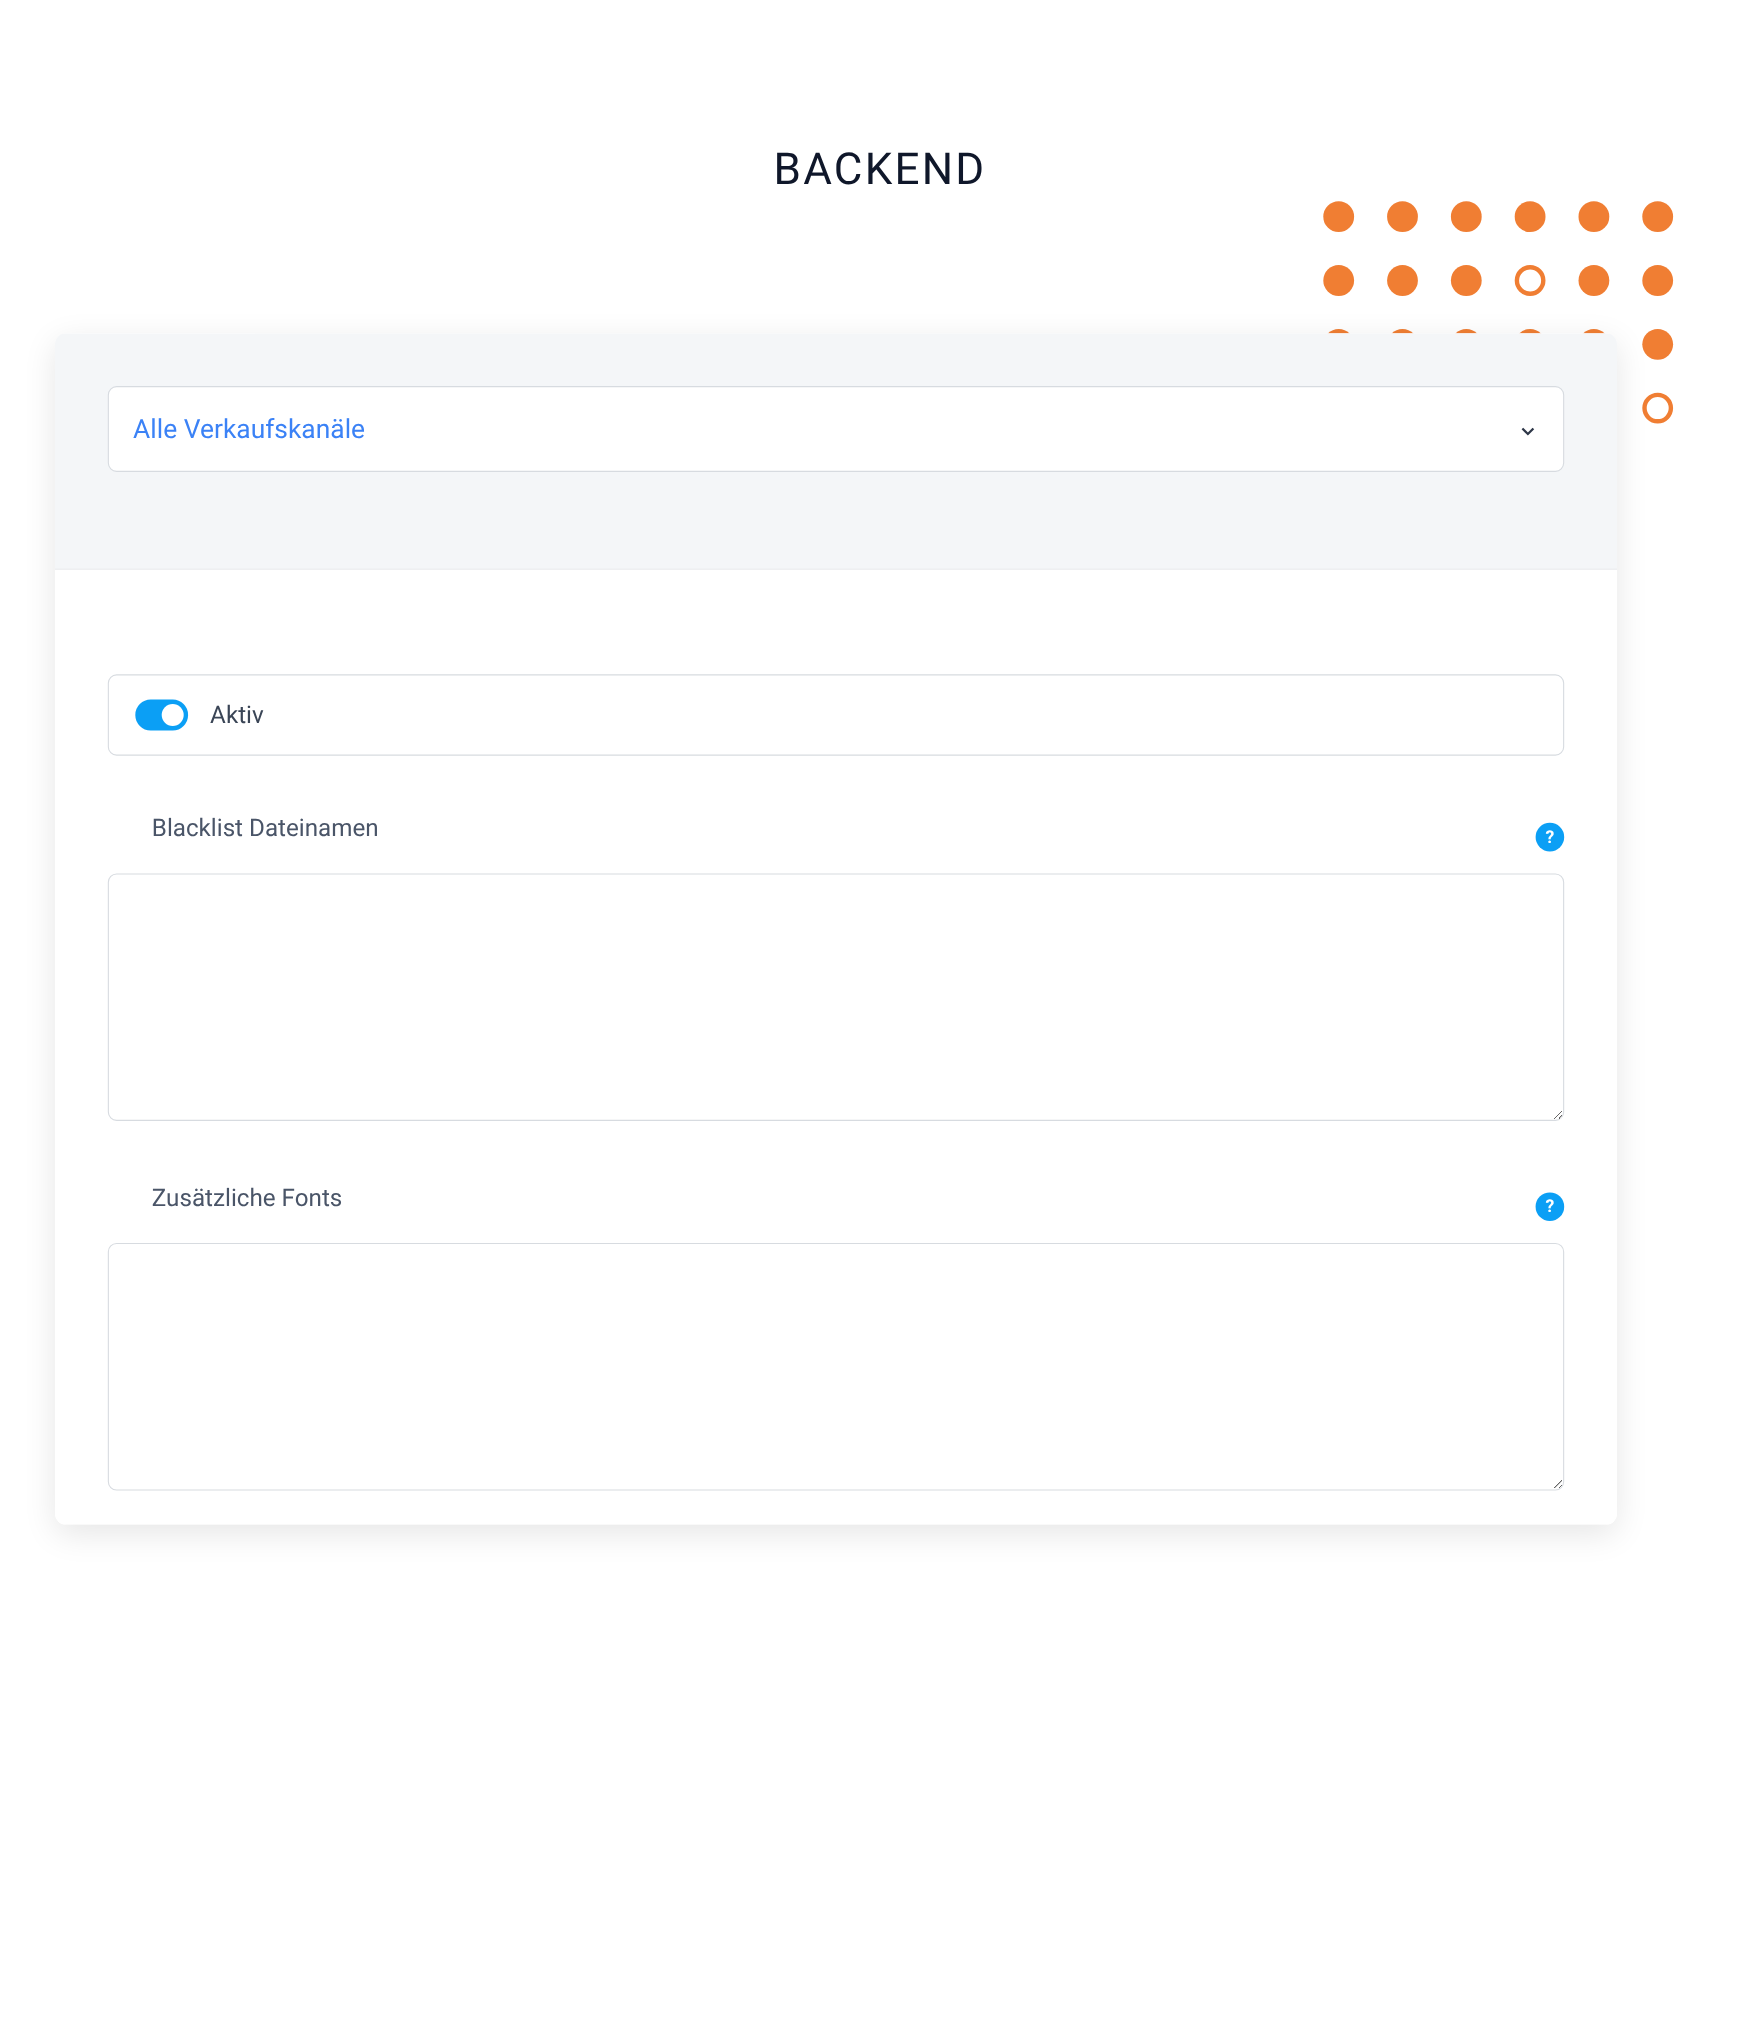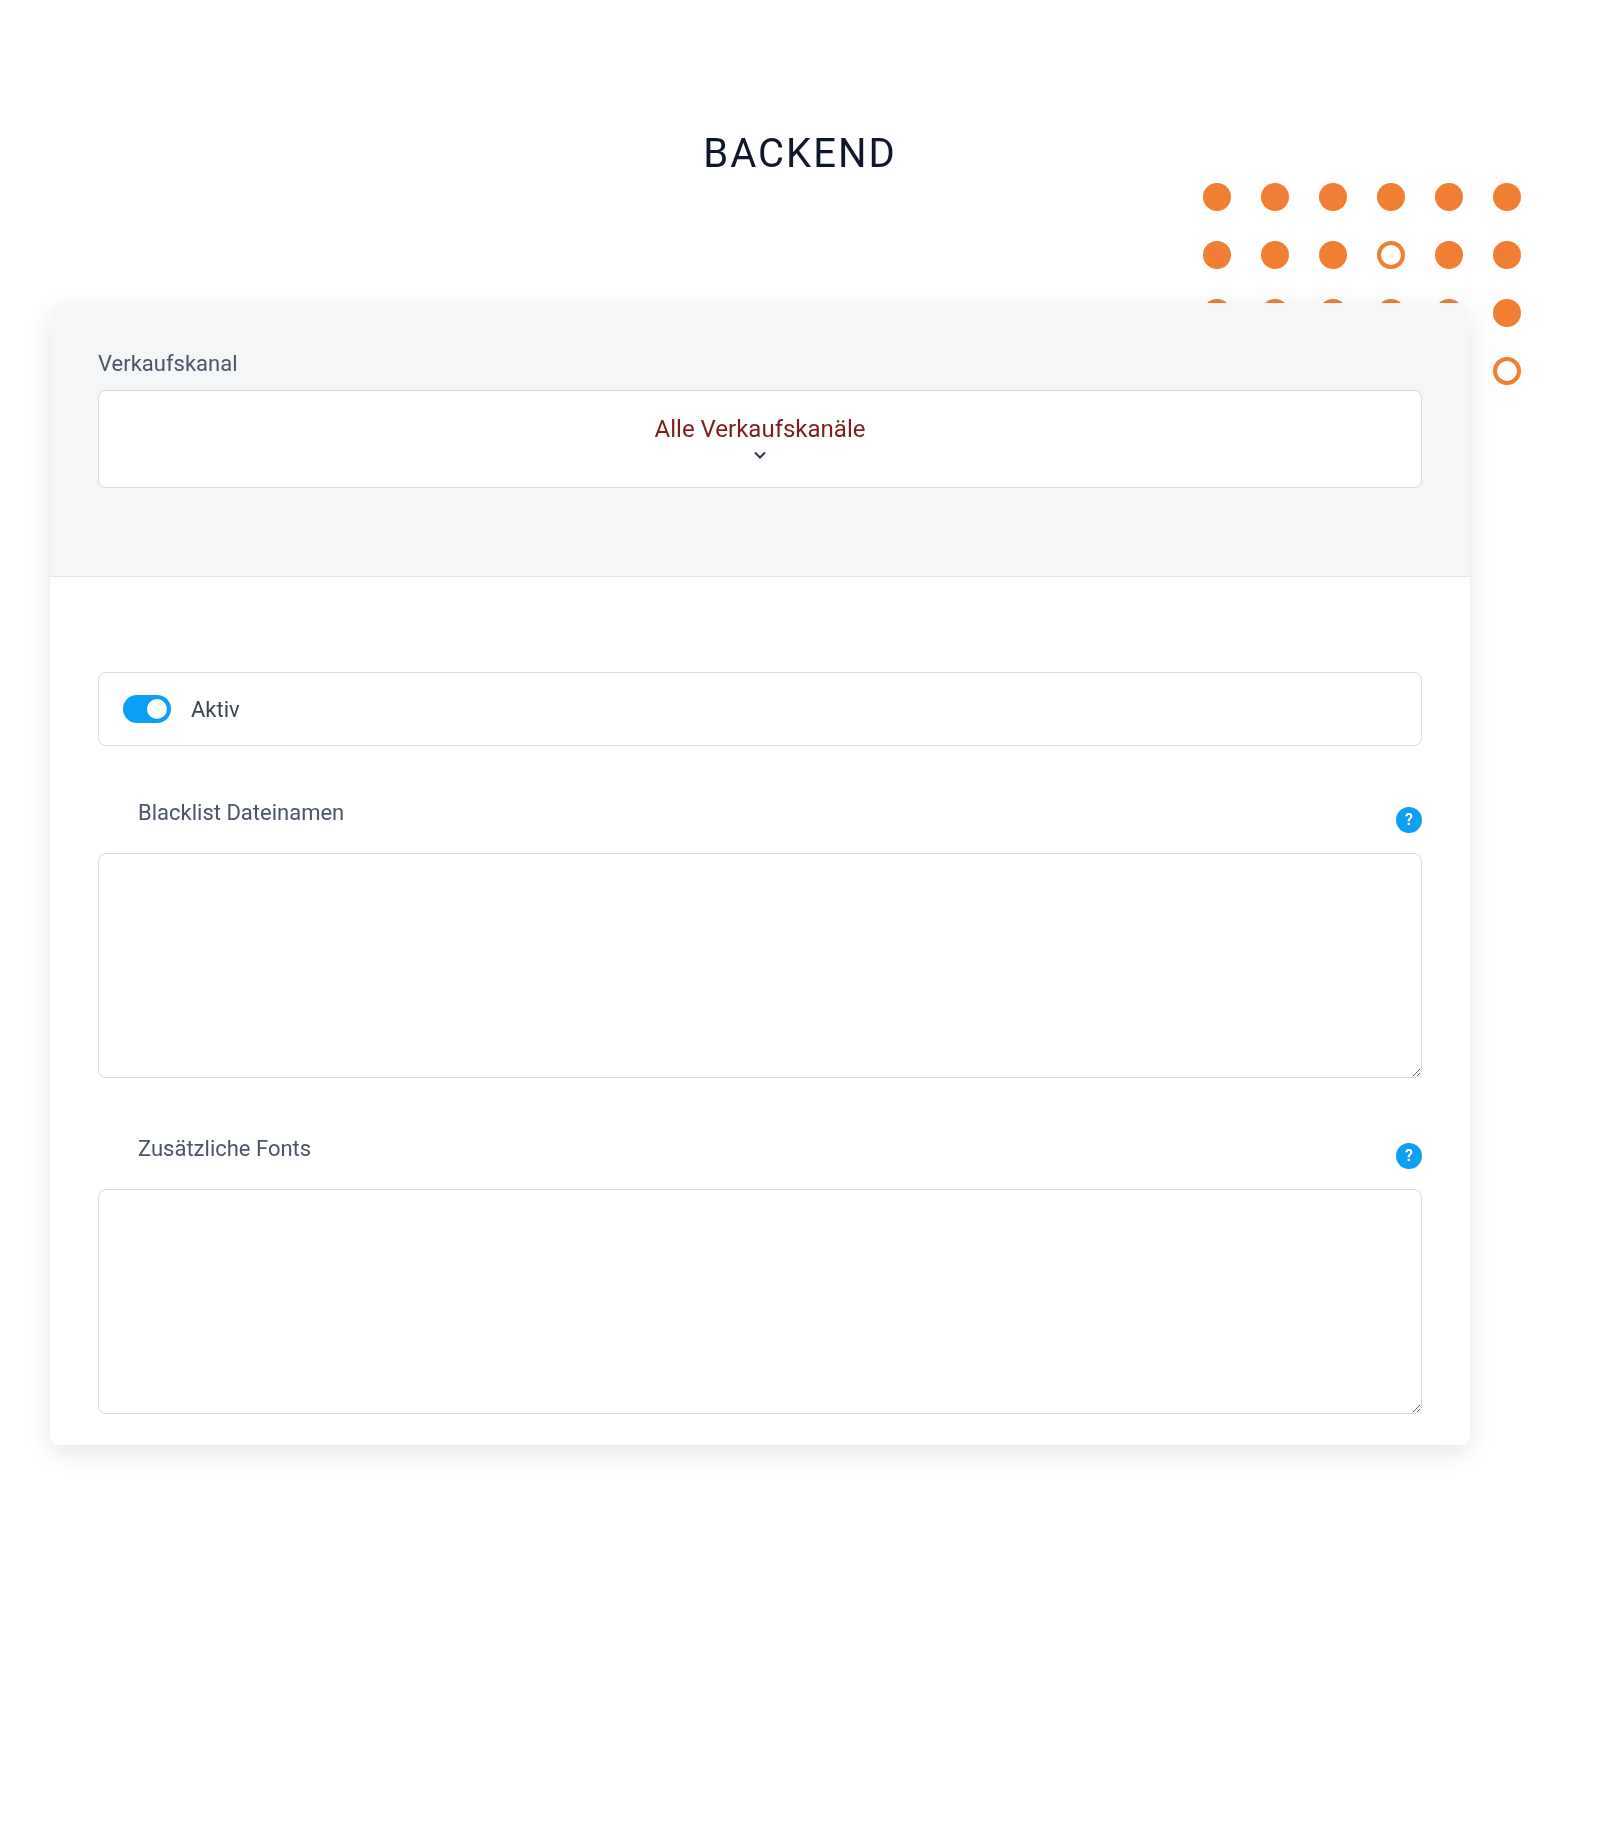--- a/index.html
+++ b/index.html
@@ -63,26 +63,25 @@
     .select-wrap {
       position: relative;
     }
     .select {
       width: 100%;
       background: #fff;
       border: 1px solid #d7dbe0;
       border-radius: 8px;
       padding: 24px 22px;
       font-size: 24px;
-      color: #7f1d1d;
+      color: #3b82f6;
       display: flex;
       align-items: center;
       justify-content: space-between;
       cursor: pointer;
-      flex-direction: column;
     }
     .chevron {
       width: 20px;
       height: 20px;
       display: inline-block;
       position: relative;
     }
     .chevron svg { width: 20px; height: 20px; stroke: #2e3748; stroke-width: 2.5; fill: none; }
     .card-body {
       padding: 95px 48px 27px 48px;
@@ -180,21 +179,20 @@
     <div class="dot"></div>
     <div class="dot"></div>
     <div class="dot"></div>
     <div class="dot"></div>
     <div class="dot"></div>
     <div class="dot hollow"></div>
   </div>
 
 <div class="card">
   <div class="card-header">
-    <div class="field-label">Verkaufskanal</div>
     <div class="select-wrap">
       <div class="select">
         <span>Alle Verkaufskanäle</span>
         <span class="chevron">
           <svg viewBox="0 0 24 24">
               <polyline points="6 9 12 15 18 9"></polyline>
             </svg>
         </span>
       </div>
     </div>

